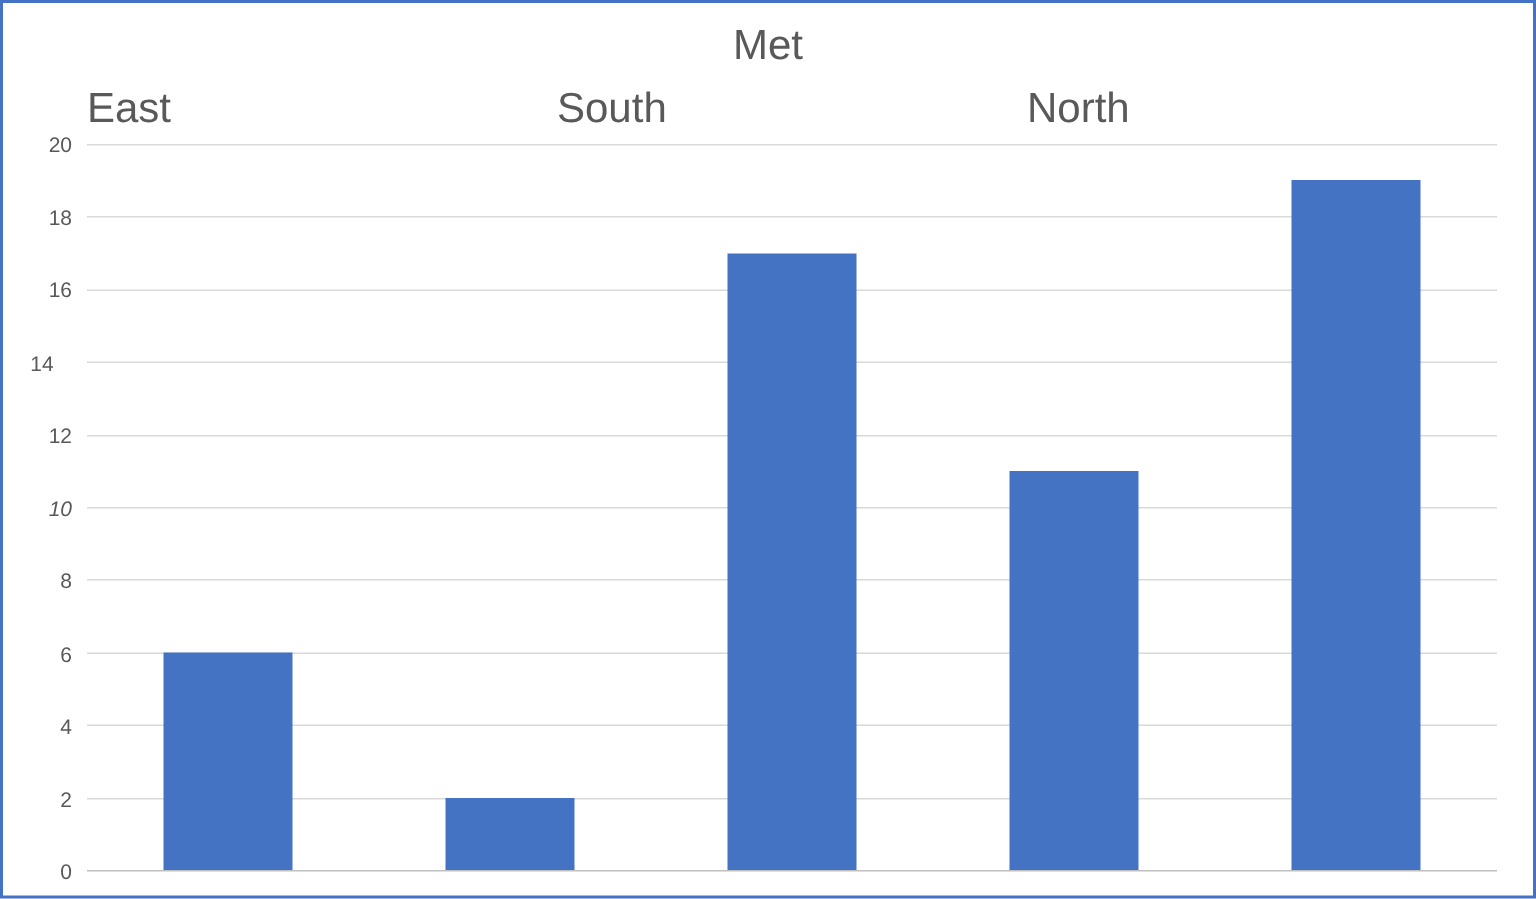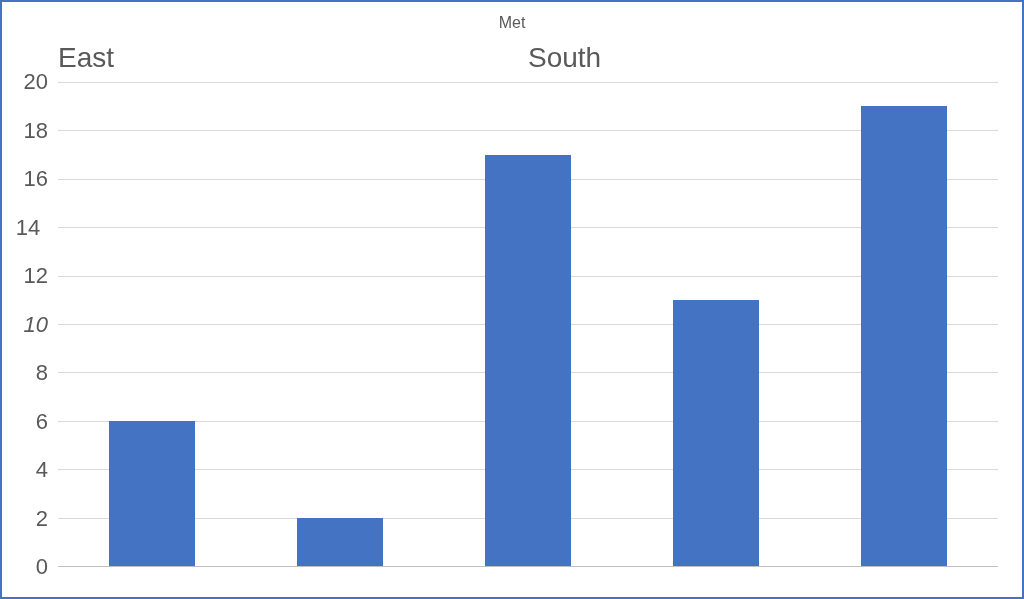--- a/index.html
+++ b/index.html
@@ -17,21 +17,21 @@
     .chart-container {
       width: 1024px;
       height: 599px;
       border: 2px solid #4472c4;
       background: #ffffff;
       position: relative;
       padding: 12px 24px 30px 50px;
     }
     .chart-title {
       text-align: center;
-      font-size: 16px;
+      font-size: 28px;
       color: #595959;
       font-weight: 400;
       margin-bottom: 10px;
       margin-left: -26px;
     }
     .category-labels {
       display: flex;
       margin-left: 6px;
       margin-bottom: 8px;
     }
@@ -50,21 +50,21 @@
     .y-axis {
       position: absolute;
       left: -44px;
       top: 0;
       bottom: 0;
       width: 40px;
     }
     .y-tick {
       position: absolute;
       right: 0;
-      font-size: 22px;
+      font-size: 14px;
       color: #595959;
       text-align: right;
       width: 40px;
       transform: translateY(-50%);
     }
     .plot-area {
       position: relative;
       flex: 1;
       border-bottom: 1px solid #bfbfbf;
       margin-left: 6px;
@@ -97,20 +97,21 @@
   </style>
 </head>
 <body>
 
 <div class="chart-container">
   <div class="chart-title">Met</div>
 
   <div class="category-labels">
     <div class="category-label">East</div>
     <div class="category-label">South</div>
+    <div class="category-label">North</div>
   </div>
 
   <div class="plot-wrapper">
     <div class="y-axis">
         <div class="y-tick" style="top: 100%;">0</div>
         <div class="y-tick" style="top: 90%;">2</div>
         <div class="y-tick" style="top: 80%;">4</div>
         <div class="y-tick" style="top: 70%;">6</div>
         <div class="y-tick" style="top: 60%;">8</div>
         <div class="y-tick" style="top: 50%; font-style: italic;">10</div>

